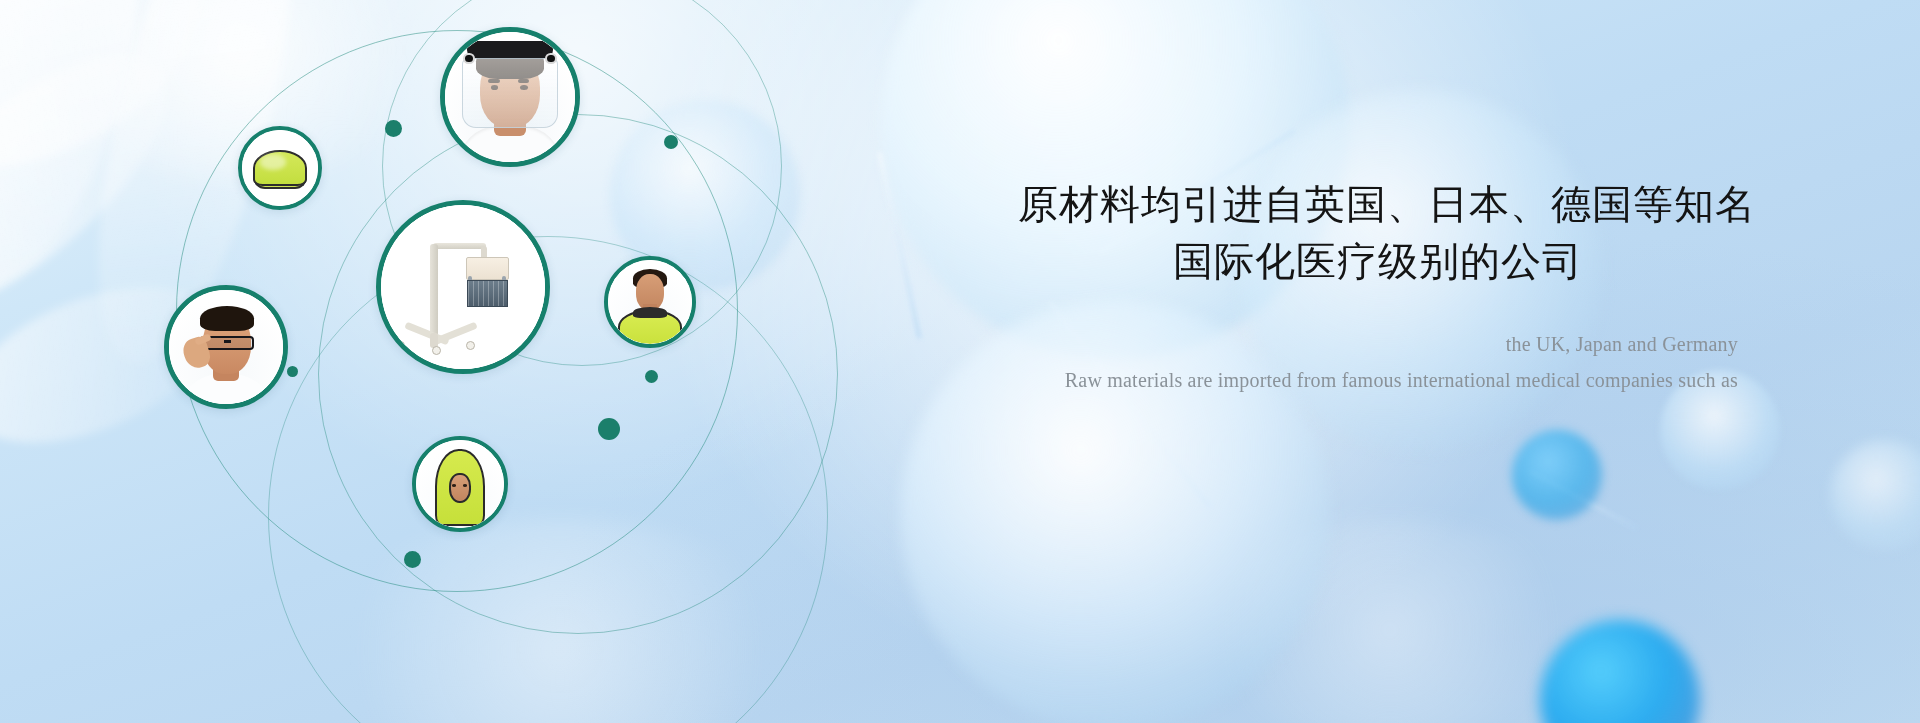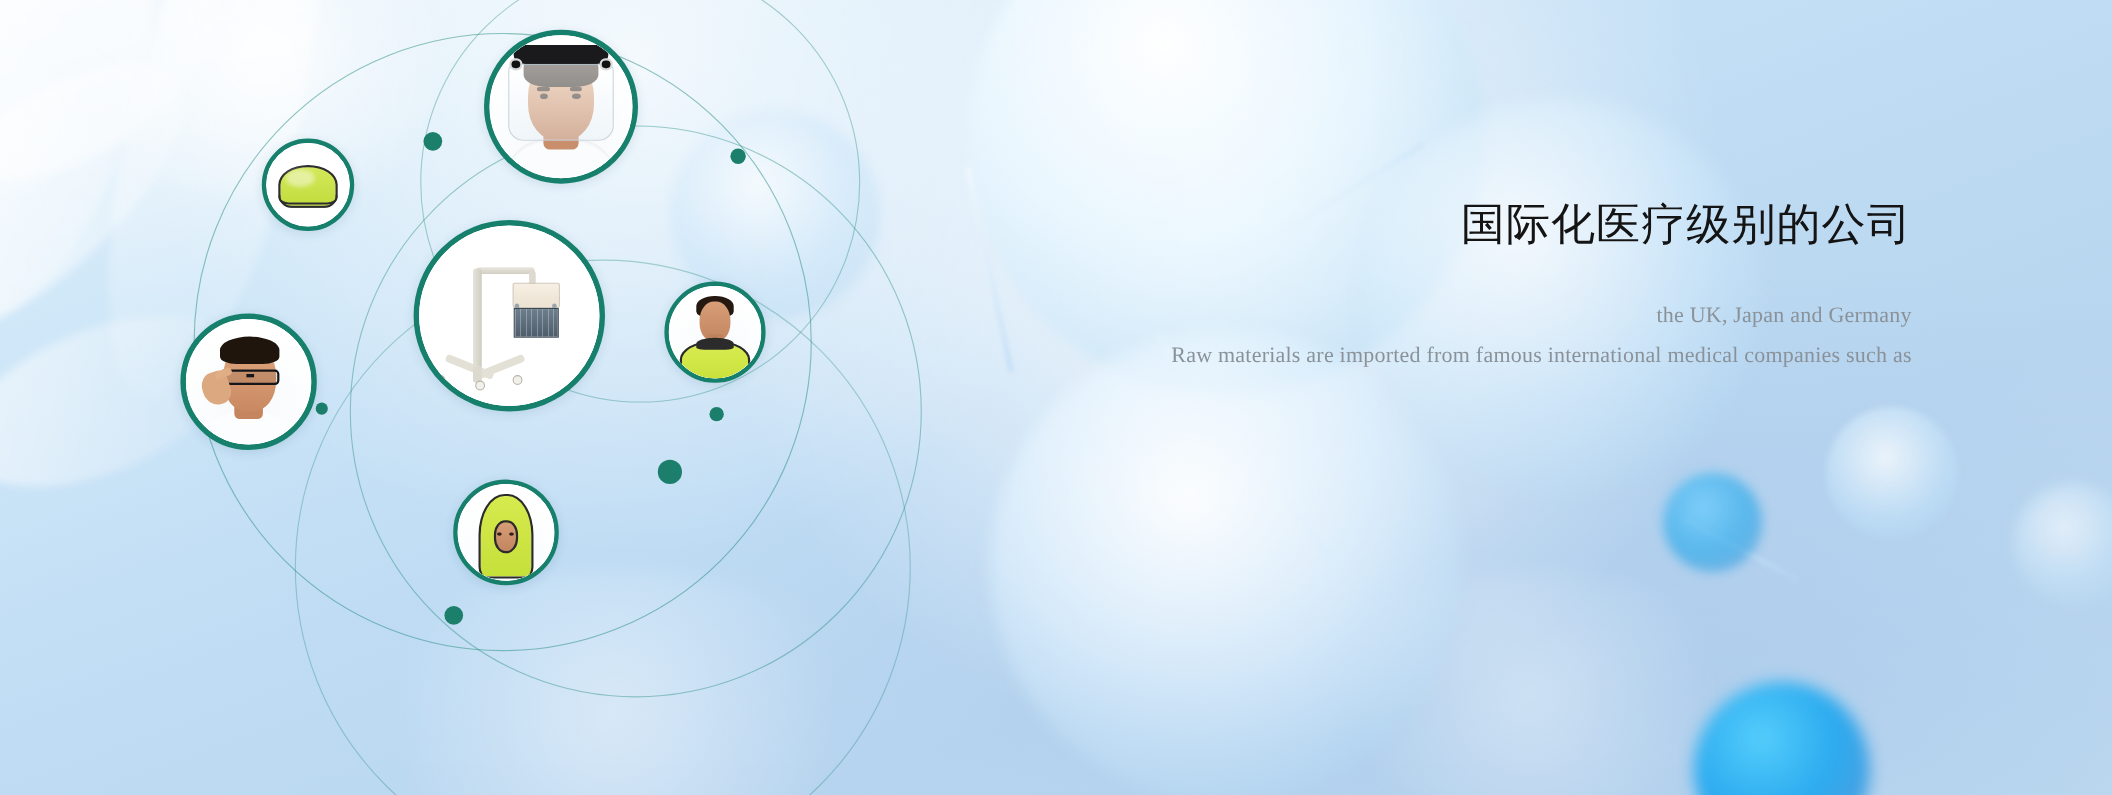--- a/index.html
+++ b/index.html
@@ -227,21 +227,21 @@
     text-align:right;
   }
   .headline {
     color:#141414;
     font-size:40px;
     line-height:1.42;
     letter-spacing:1px;
     font-weight:400;
     white-space:nowrap;
   }
-  .headline .line2 { display:block; }
+  .headline .line2 { display:block;text-align:center; }
   .subhead {
     margin-top:36px;
     color:#8a9299;
     font-family:"Liberation Serif", serif;
     font-size:20px;
     line-height:1.8;
     letter-spacing:.2px;
   }
   .subhead .l { display:block; }
 </style>
@@ -372,20 +372,21 @@
         <div class="hd-hood"></div>
         <div class="hd-face"></div>
         <div class="hd-eye-l"></div>
           <div class="hd-eye-r"></div>
       </div>
     </div>
   </div>
 
   <div class="text-block">
     <div class="headline">
+      <span class="line1">原材料均引进自英国、日本、德国等知名</span>
       <span class="line2">国际化医疗级别的公司</span>
     </div>
     <div class="subhead">
       <span class="l">the UK, Japan and Germany</span>
       <span class="l">Raw materials are imported from famous international medical companies such as</span>
     </div>
   </div>
 
 </div>
 

